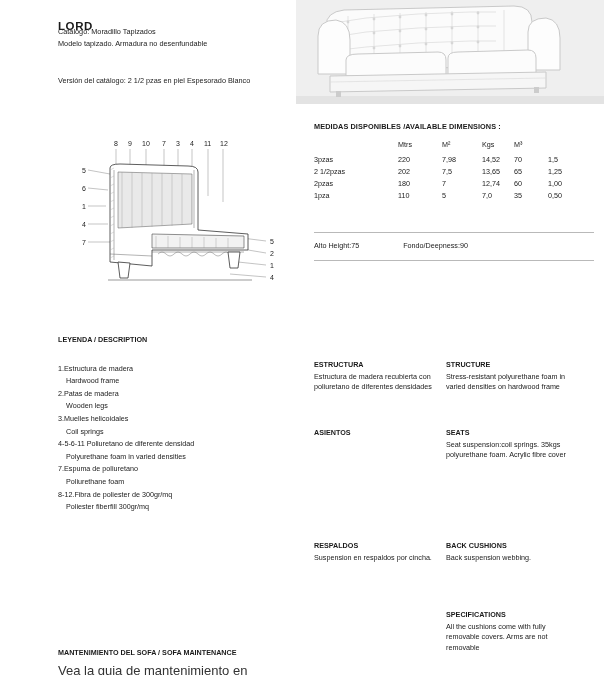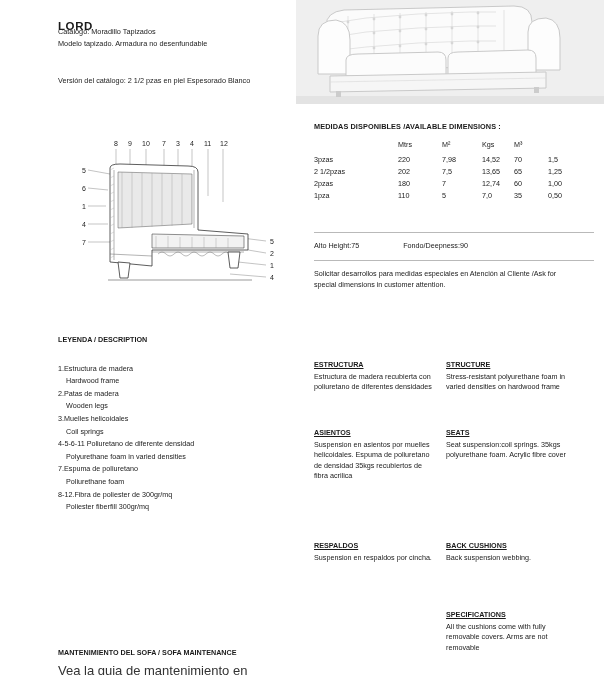--- a/index.html
+++ b/index.html
@@ -155,21 +155,20 @@
   .col-en {
     position: absolute;
     left: 446px;
     width: 120px;
     font-size: 7.2px;
     line-height: 10.6px;
   }
   .blk-hdr {
     font-weight: bold;
     margin-bottom: 1px;
-    text-decoration: underline;
   }
   .g1 { top: 360px; }
   .g2 { top: 428px; }
   .g3 { top: 534px; margin-top: 7px; }
   .g4 { top: 610px; }
 
   
   .maint-title {
     position: absolute;
     left: 58px;
@@ -300,21 +299,20 @@
       </tbody>
     </table>
   </div>
 
   <div class="dims-rule rule-1"></div>
   <div class="alto-line">
     <span>Alto Height:75</span><span class="gap"></span><span>Fondo/Deepness:90</span>
   </div>
   <div class="dims-rule rule-2"></div>
 
-  <div class="solicitar">Solicitar desarrollos para medidas especiales en Atención al Cliente /Ask for special dimensions in customer attention.</div>
 
   <div class="drawing">
     <svg width="240" height="160" viewBox="0 0 240 160">
 
       <g font-family="Liberation Sans, sans-serif" font-size="7" fill="#222">
         <text x="62" y="8">8</text>
         <text x="76" y="8">9</text>
         <text x="90" y="8">10</text>
         <text x="110" y="8">7</text>
         <text x="124" y="8">3</text>
@@ -424,21 +422,20 @@
     <div class="blk-hdr">ESTRUCTURA</div>
     <div>Estructura de madera recubierta con poliuretano de diferentes densidades</div>
   </div>
   <div class="col-en g1">
     <div class="blk-hdr">STRUCTURE</div>
     <div>Stress-resistant polyurethane foam in varied densities on hardwood frame</div>
   </div>
 
   <div class="col-es g2">
     <div class="blk-hdr">ASIENTOS</div>
-    <div>Suspension en asientos por muelles helicoidales. Espuma de poliuretano de densidad 35kgs recubiertos de fibra acrilica</div>
   </div>
   <div class="col-en g2">
     <div class="blk-hdr">SEATS</div>
     <div>Seat suspension:coil springs. 35kgs polyurethane foam. Acrylic fibre cover</div>
   </div>
 
   <div class="col-es g3">
     <div class="blk-hdr">RESPALDOS</div>
     <div>Suspension en respaldos por cincha.</div>
   </div>

